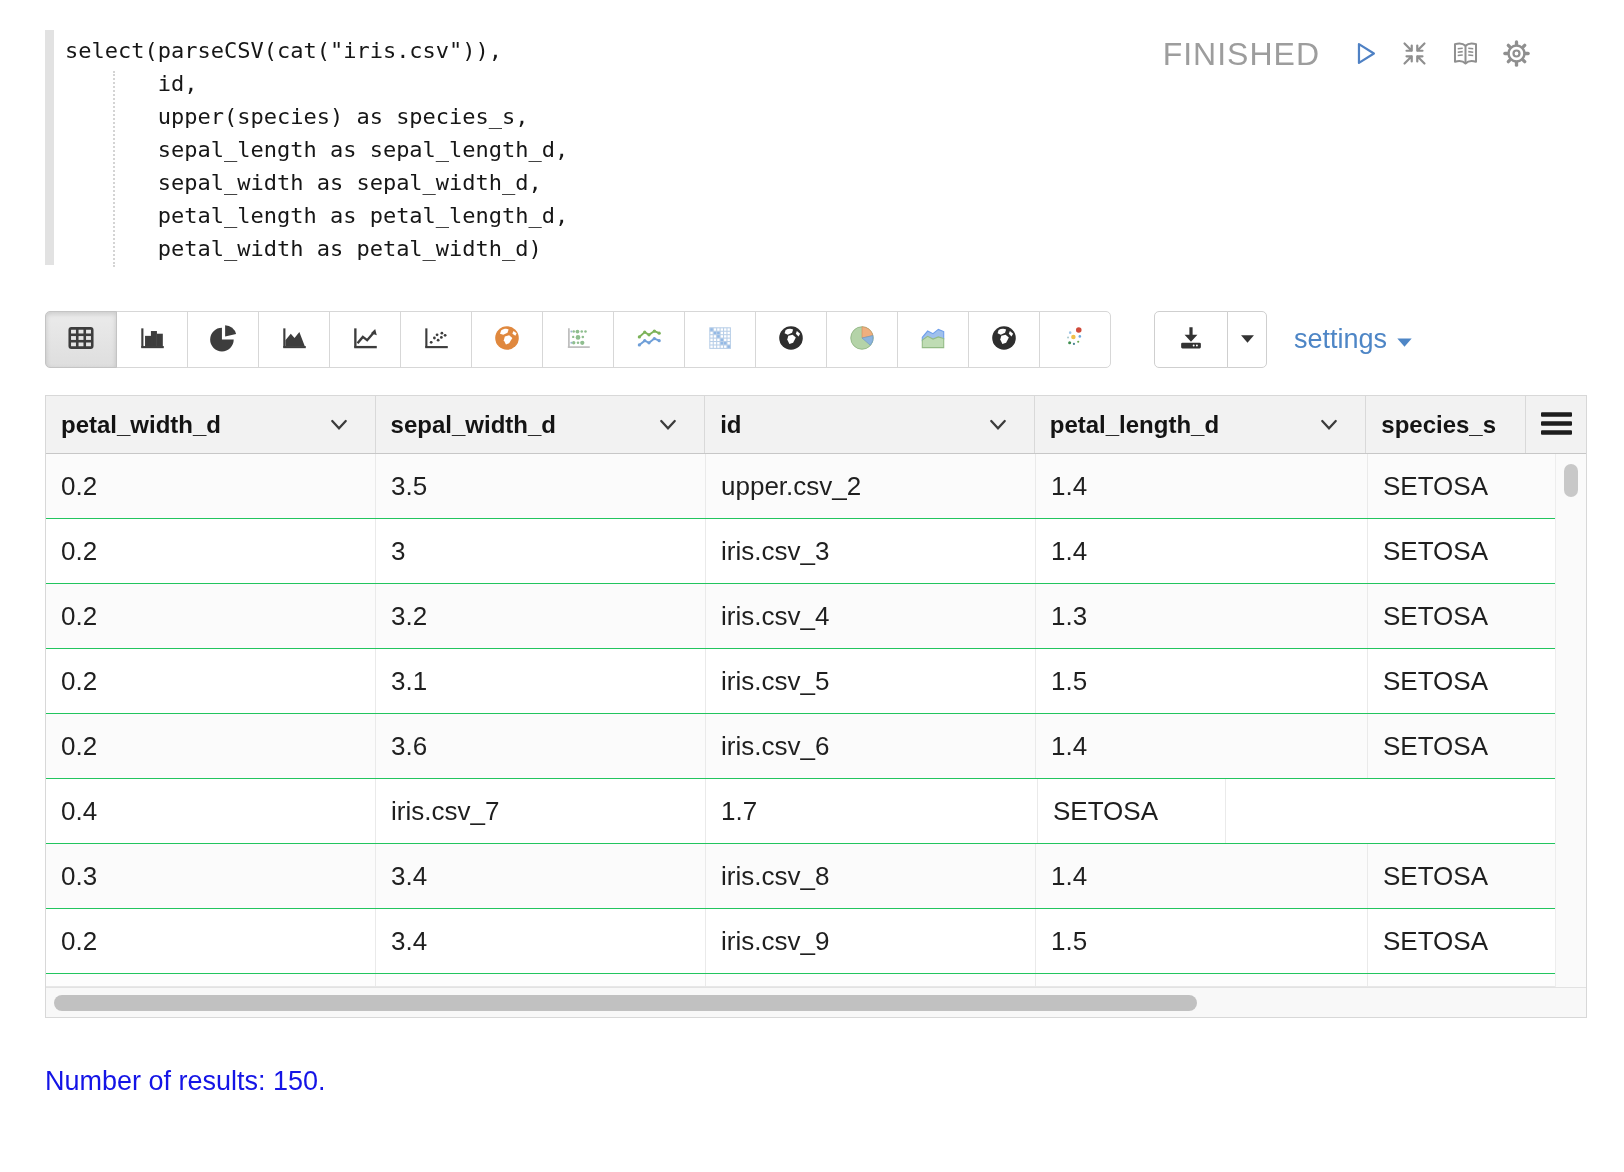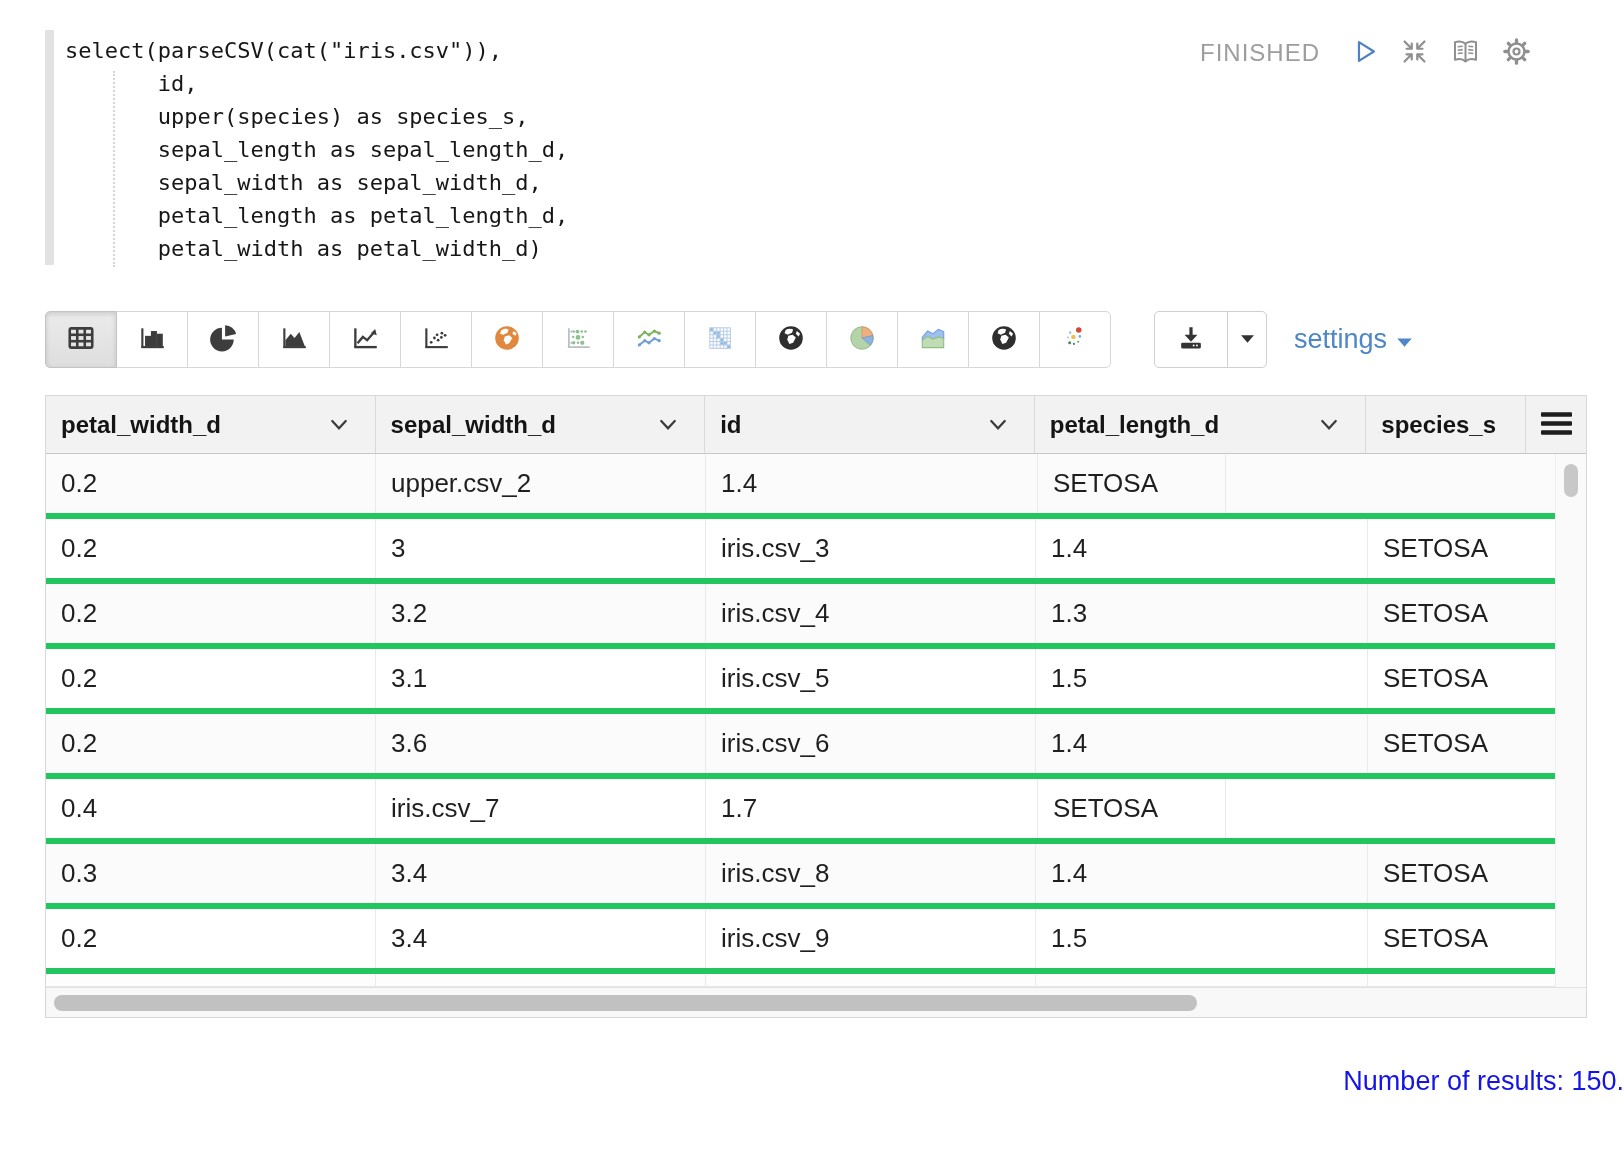--- a/index.html
+++ b/index.html
@@ -12,21 +12,21 @@
   .code-area { position:relative; display:flex; }
   .gutter-bar { width:9px; background:#e2e2e2; margin-right:11px; }
   .code-pre { font-family:"DejaVu Sans Mono", monospace; font-size:22px; line-height:33px;
               color:#161616; white-space:pre; padding-top:4px; position:relative; }
   .indent-guide { position:absolute; left:68px; top:41px; height:196px;
                   border-left:2px dotted #d4d4d4; }
 
   
   .paragraph-controls { position:absolute; top:36px; right:92px;
                         display:flex; align-items:center; gap:19px; }
-  .status-label { color:#9d9d9d; font-size:24px; letter-spacing:1px; margin-right:10px; }
+  .status-label { color:#9d9d9d; font-size:32px; letter-spacing:1px; margin-right:10px; }
   .icon-btn { background:none; border:none; padding:0; cursor:pointer;
               display:flex; align-items:center; }
 
   
   .viz-toolbar { display:flex; align-items:center; margin-top:46px; }
   .chart-group { display:flex; }
   .chart-btn { width:72px; height:57px; background:#fff; border:1px solid #d7d7d7;
                display:flex; align-items:center; justify-content:center;
                cursor:pointer; padding:0; }
   .chart-btn + .chart-btn { margin-left:-1px; }
@@ -44,36 +44,36 @@
 
   
   .result-table { margin-top:27px; width:1542px; border:1px solid #d8d8d8; background:#fff; }
   .thead { display:flex; height:58px; background:#f2f2f2; border-bottom:1px solid #c7c7c7; }
   .th { display:flex; align-items:center; padding-left:15px; border-right:1px solid #d9d9d9;
         font-weight:bold; font-size:24px; color:#141414; cursor:pointer; }
   .th .chev { margin-left:auto; margin-right:27px; display:flex; }
   .menu-box { width:60px; display:flex; align-items:center; justify-content:center;
               background:#f2f2f2; cursor:pointer; border:none; }
   .body-wrap { position:relative; }
-  .trow { display:flex; height:65px; border-bottom:6px solid #22c55e; background:#fff;
+  .trow { display:flex; height:65px; border-bottom:1px solid #22c55e; background:#fff;
           font-size:26px; }
   .trow:nth-child(odd) { background:#fbfbfb; }
   .cell { display:flex; align-items:center; padding-left:15px; border-right:1px solid #eaeaea; }
   .partial-row { display:flex; height:13px; border-bottom:1px solid #e7e7e7; background:#fdfdfd; }
   .partial-row .cell { padding:0; }
   .vscroll { position:absolute; top:0; right:0; bottom:0; width:31px; background:#fafafa;
              border-left:1px solid #ededed; }
   .vthumb { position:absolute; top:10px; left:8px; width:14px; height:33px;
             background:#c8c8c8; border-radius:7px; cursor:pointer; }
   .hscroll { position:relative; height:30px; background:#f8f8f8; border-top:1px solid #e2e2e2; }
   .hthumb { position:absolute; left:8px; top:7px; width:1143px; height:16px;
             background:#c1c1c1; border-radius:8px; cursor:pointer; }
 
   
-  .results-count { margin-top:48px; color:#1414e6; font-size:27px;text-align:right; }
+  .results-count { margin-top:48px; color:#1414e6; font-size:27px; }
 </style>
 </head>
 <body>
 
 <div class="page">
 
   <div class="code-area">
     <div class="gutter-bar"></div>
     <pre class="code-pre">select(parseCSV(cat("iris.csv")),
        id,
@@ -390,20 +390,21 @@
                 <rect y="9.8" width="30" height="4.4" rx="1"></rect>
                 <rect y="18.6" width="30" height="4.4" rx="1"></rect>
               </g>
             </svg></span>
       </button>
     </div>
     <div class="body-wrap">
 
       <div class="trow">
           <div class="cell" style="width: 330px;">0.2</div>
+          <div class="cell" style="width: 330px;">3.5</div>
           <div class="cell" style="width: 330px;">upper.csv_2</div>
           <div class="cell" style="width: 332px;">1.4</div>
           <div class="cell" style="width: 188px;">SETOSA</div>
         </div>
         <div class="trow">
           <div class="cell" style="width: 330px;">0.2</div>
           <div class="cell" style="width: 330px;">3</div>
           <div class="cell" style="width: 330px;">iris.csv_3</div>
           <div class="cell" style="width: 332px;">1.4</div>
           <div class="cell" style="width: 188px;">SETOSA</div>

